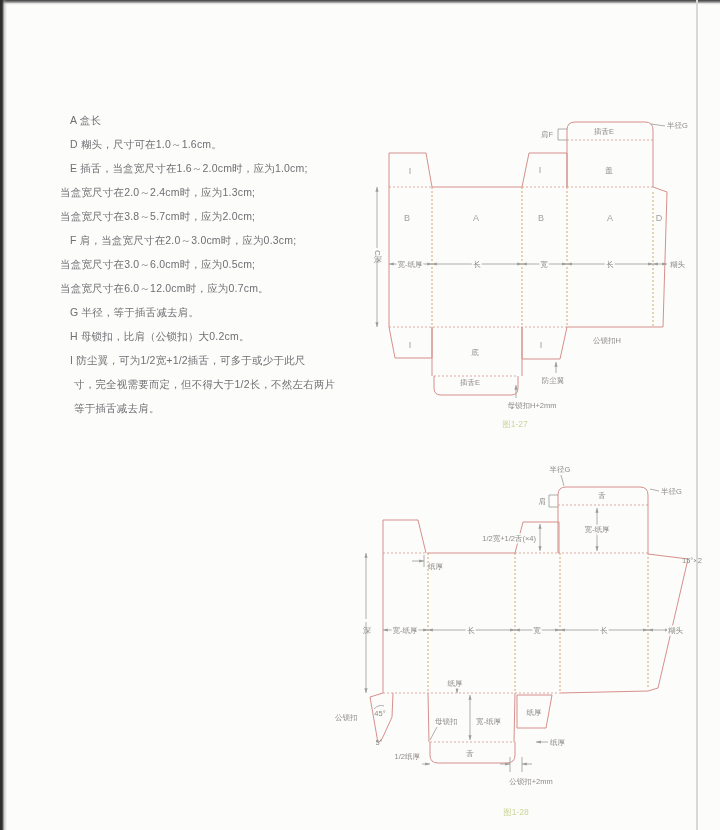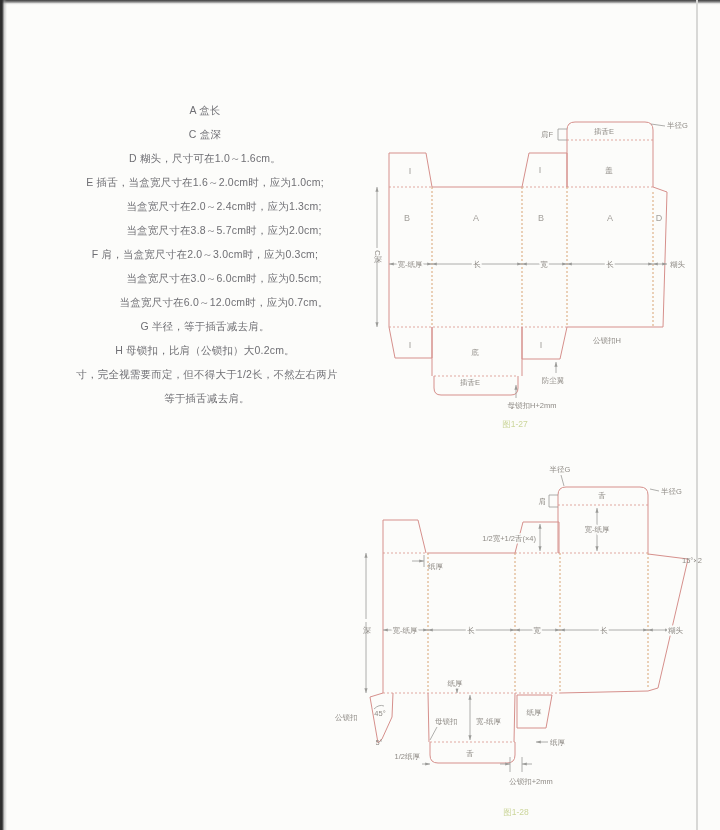--- a/index.html
+++ b/index.html
@@ -4,25 +4,25 @@
 <style>
   html,body{margin:0;padding:0;}
   #page{position:relative;width:720px;height:830px;background:#fcfcfa;overflow:hidden;
         font-family:"Liberation Sans","DejaVu Sans",sans-serif;}
   .edge-top{position:absolute;left:0;top:0;width:720px;height:5px;
             background:linear-gradient(to bottom,#3d3d3d 0,#8a8a8a 40%,rgba(200,200,200,.25) 75%,transparent);}
   .edge-left{position:absolute;left:0;top:0;width:7px;height:830px;
              background:linear-gradient(to right,#2e2e2e 0,#2e2e2e 30%,rgba(150,150,150,.45) 60%,transparent);}
   .page-gutter{position:absolute;left:696px;top:0;width:2px;height:830px;background:#d8d8d6;z-index:5;}
   
-  #notes{position:absolute;left:60px;top:98px;width:280px;color:#6f6f74;
-         font-size:10.5px;letter-spacing:.2px;line-height:24px;text-align:center;}
+  #notes{position:absolute;left:60px;top:108px;width:280px;color:#6f6f74;
+         font-size:10.5px;letter-spacing:.2px;line-height:24px;}
   #notes .ln{height:24px;white-space:nowrap;}
   .n0{margin-left:10px;}
-  .n1{margin-left:48px;}
+  .n1{}
   .n2{margin-left:14px;}
   
   svg{position:absolute;}
   #fig1{left:360px;top:112px;}
   #fig2{left:330px;top:458px;}
   .cut{fill:none;stroke:#d6908c;stroke-width:1;}
   .foldh{fill:none;stroke:#e0a8a0;stroke-width:1;stroke-dasharray:2 2;}
   .foldv{fill:none;stroke:#d8a474;stroke-width:1;stroke-dasharray:2 2;}
   .dim{fill:none;stroke:#9b9b98;stroke-width:.8;}
   .lbl{fill:#8f8b86;font-size:7.5px;font-family:"Liberation Sans","DejaVu Sans",sans-serif;}
@@ -35,30 +35,30 @@
 </head>
 <body>
 
 <div id="page">
   <div class="edge-top"></div>
   <div class="edge-left"></div>
   <div class="page-gutter"></div>
 
   <div id="notes">
     <div class="ln n0">A 盒长</div>
-    <div class="ln n0">C 盒深</div>
     <div class="ln n0">D 糊头，尺寸可在1.0～1.6cm。</div>
     <div class="ln n0">E 插舌，当盒宽尺寸在1.6～2.0cm时，应为1.0cm;</div>
     <div class="ln n1">当盒宽尺寸在2.0～2.4cm时，应为1.3cm;</div>
     <div class="ln n1">当盒宽尺寸在3.8～5.7cm时，应为2.0cm;</div>
     <div class="ln n0">F 肩，当盒宽尺寸在2.0～3.0cm时，应为0.3cm;</div>
     <div class="ln n1">当盒宽尺寸在3.0～6.0cm时，应为0.5cm;</div>
     <div class="ln n1">当盒宽尺寸在6.0～12.0cm时，应为0.7cm。</div>
     <div class="ln n0">G 半径，等于插舌减去肩。</div>
     <div class="ln n0">H 母锁扣，比肩（公锁扣）大0.2cm。</div>
+    <div class="ln n0">I 防尘翼，可为1/2宽+1/2插舌，可多于或少于此尺</div>
     <div class="ln n2">寸，完全视需要而定，但不得大于1/2长，不然左右两片</div>
     <div class="ln n2">等于插舌减去肩。</div>
   </div>
 
   <div class="vlab" style="left:371px;top:248px;">深C</div>
   <div class="vlab" style="left:360px;top:619px;">深</div>
 
   <svg id="fig1" width="350" height="325" viewBox="0 0 350 325">
     <defs>
       <marker id="ar1" markerWidth="7" markerHeight="6" refX="6" refY="2" orient="auto-start-reverse">

